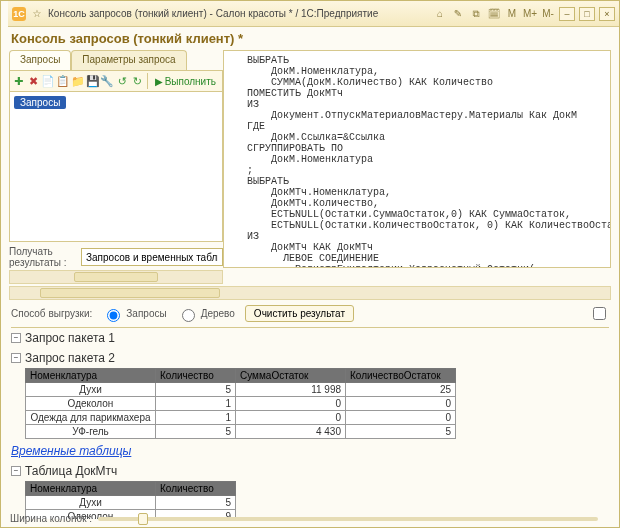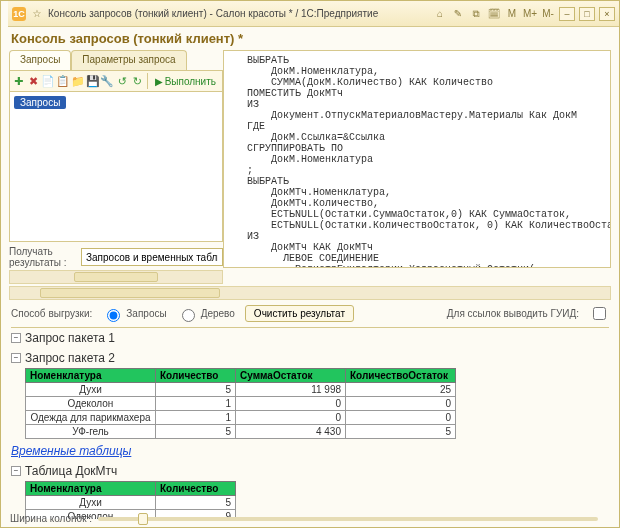--- a/index.html
+++ b/index.html
@@ -204,24 +204,24 @@
     font-size:8px;line-height:8px;text-align:center;
     background:#fff;cursor:pointer;
   }
   .sect-h.italic { font-style:italic; text-decoration:underline; font-size:12px; color:#1d4ed8; }
   table.res {
     border-collapse:collapse;
     font-size:10px;
     margin:2px 0 4px 14px;
   }
   table.res th {
-    background:#22c55e;
+    background:#737373;
     border:1px solid #777;
     padding:1px 4px;
-    font-weight:bold;
+    font-weight:normal;
     text-align:left;
     color:#000;
   }
   table.res td {
     border:1px solid #999;
     padding:1px 4px;
     background:#fff;
     text-align:center;
   }
   table.res td.num { text-align:right; }
@@ -331,21 +331,20 @@
   <label>
       <input type="radio" name="m" checked="" style="">
       <span>Запросы</span>
     </label>
   <label>
       <input type="radio" name="m" style="">
       <span>Дерево</span>
     </label>
   <button class="btn-plain">Очистить результат</button>
   <span style="flex:1"></span>
-  <span class="lbl">Для ссылок выводить ГУИД:</span>
   <input type="checkbox" style="">
 </div>
 
 <div class="results">
   <div class="sect">
     <div class="sect-h">
       <span class="toggle">−</span>
       <span>Запрос пакета 1</span>
     </div>
   </div>

